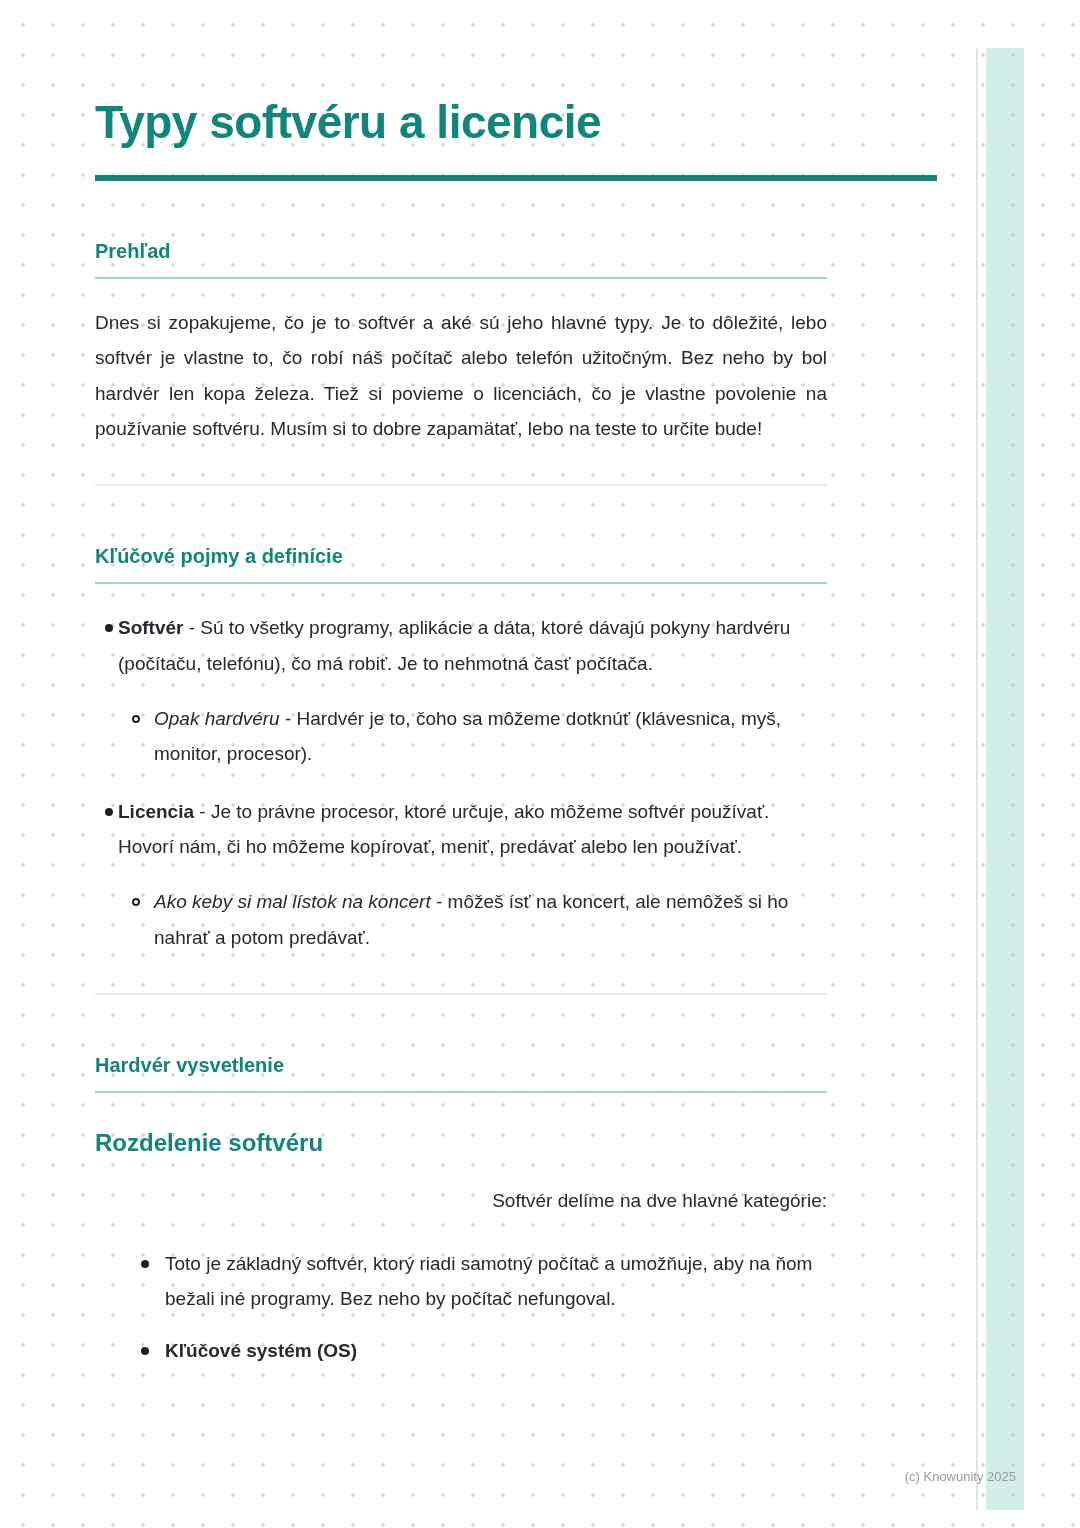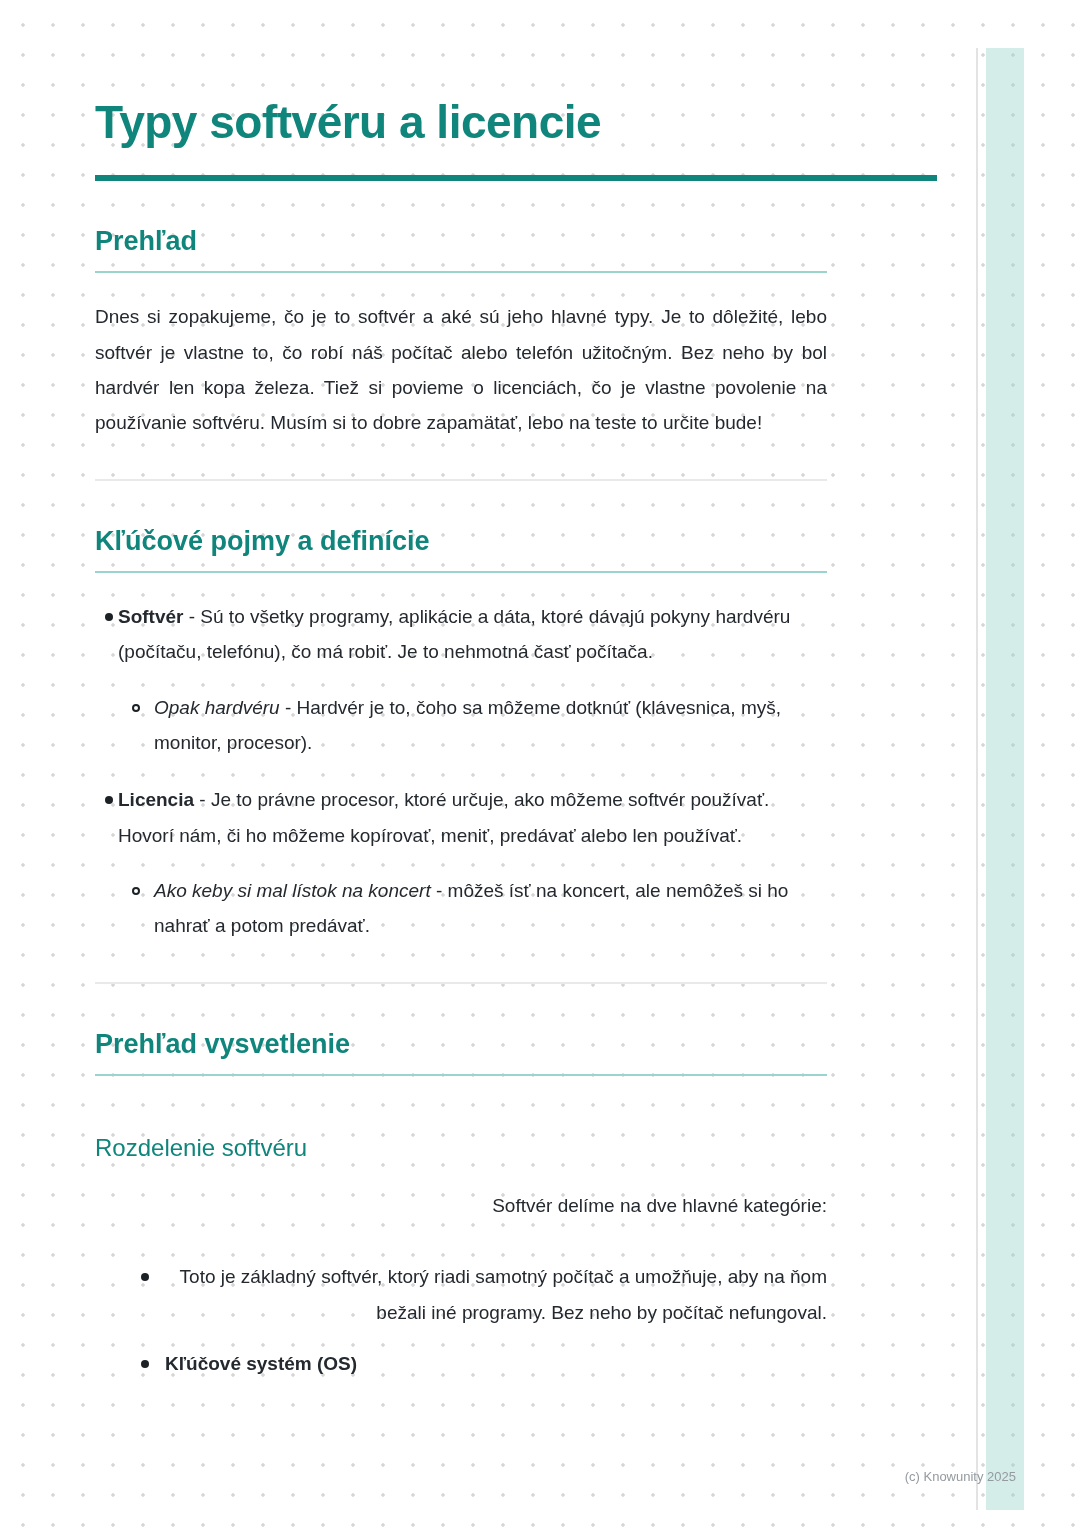--- a/index.html
+++ b/index.html
@@ -51,37 +51,37 @@
     line-height: 1.15;
   }
   .rule-thick {
     margin-top: 26px;
     height: 6px;
     width: 842px;
     background: #0f857b;
   }
 
   h2 {
-    margin-top: 44px;
-    font-size: 27px;
+    margin-top: 58px;
+    font-size: 20px;
     font-weight: 700;
     color: #0f857b;
     line-height: 1.2;
   }
   .rule-thin {
     margin-top: 14px;
     height: 2px;
     width: 732px;
     background: #9ad4cd;
   }
 
   h3 {
-    margin-top: 58px;
+    margin-top: 36px;
     font-size: 24px;
-    font-weight: 400;
+    font-weight: 700;
     color: #0f857b;
   }
 
   .body {
     margin-top: 26px;
     width: 732px;
     font-size: 19px;
     line-height: 1.86;
     color: #24292f;
     text-align: right;
@@ -131,21 +131,21 @@
   .i { font-style: italic; }
 
   .numbered-item {
     margin-top: 26px;
     padding-left: 10px;
     font-size: 19px;
     line-height: 1.6;
   }
   .numbered-item .num { margin-right: 8px; }
 
-  .detail-bullets { margin-top: 36px; width: 732px; text-align: right; }
+  .detail-bullets { margin-top: 28px; width: 732px; }
   .bullet-row {
     display: flex;
     gap: 16px;
     padding-left: 46px;
     margin-bottom: 16px;
     font-size: 19px;
     line-height: 1.86;
   }
 
   .footer {
@@ -202,21 +202,21 @@
               <div><span class="i">Ako keby si mal lístok na koncert</span><span> - môžeš ísť na koncert, ale nemôžeš si ho nahrať a potom predávať.</span></div>
             </div>
           </div>
         </li>
       </ul>
     </section>
 
     <div class="divider"></div>
 
     <section>
-      <h2>Prehľad vysvetlenie</h2>
+      <h2>Hardvér vysvetlenie</h2>
       <div class="rule-thin"></div>
 
       <h3>Rozdelenie softvéru</h3>
       <p class="body">Softvér delíme na dve hlavné kategórie:</p>
 
 
       <div class="detail-bullets">
         <div class="bullet-row">
           <span class="marker disc"></span>
           <div>Toto je základný softvér, ktorý riadi samotný počítač a umožňuje, aby na ňom bežali iné programy. Bez neho by počítač nefungoval.</div>

